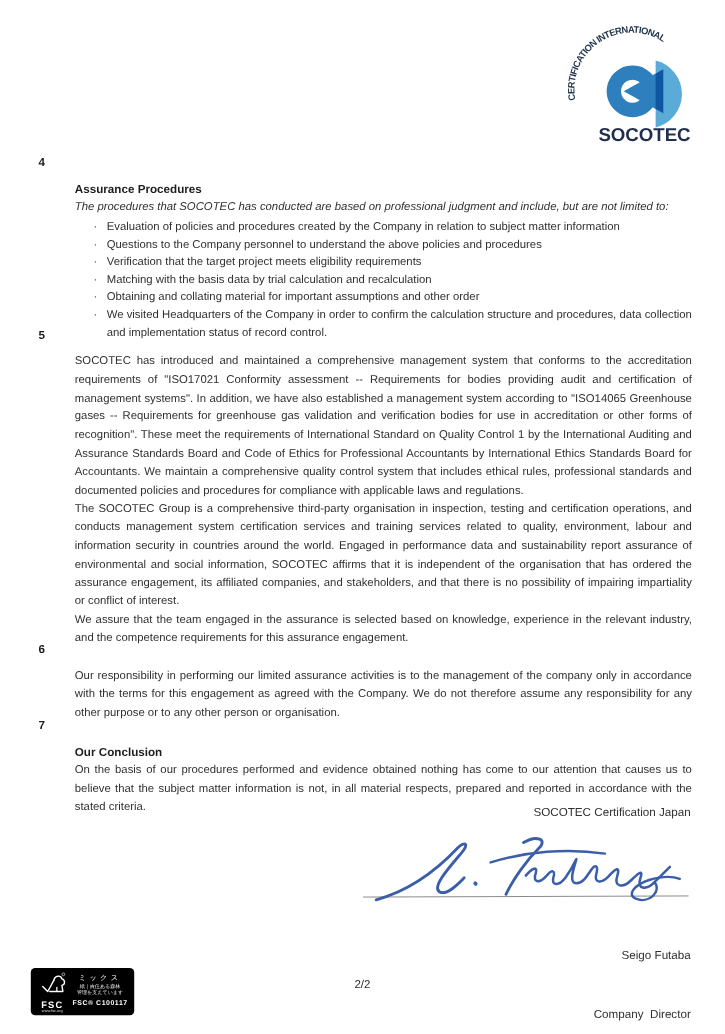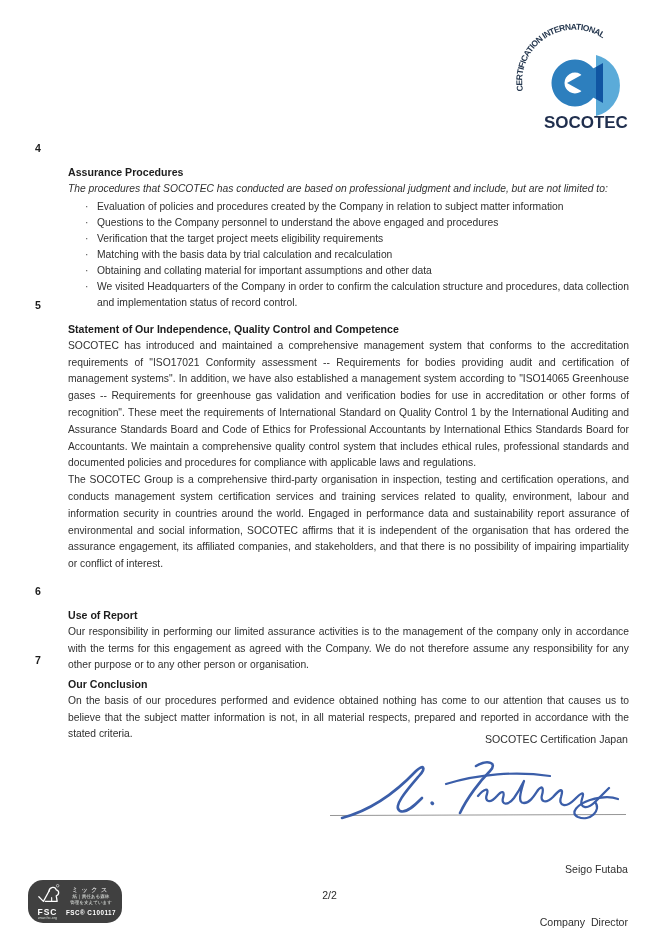--- a/index.html
+++ b/index.html
@@ -25,21 +25,21 @@
   .b-text{flex:1;text-align:justify;}
   
   .sig-area{position:absolute;top:732px;right:31px;width:300px;text-align:right;font-size:10.6px;}
   .sig-company{line-height:14px;text-align:right;}
   .sig-svg{display:block;margin-top:6px;}
   .sig-lines{line-height:17.5px;white-space:pre-wrap;}
   
   .page-num{position:absolute;top:889px;left:0;right:0;text-align:center;font-size:10.5px;color:#2b2b2b;}
   .fsc{
     position:absolute;left:28px;top:880px;width:94px;height:43px;
-    background:#404040;border-radius:15px;color:#fff;display:flex;align-items:center;
+    background:#000000;border-radius:4px;color:#fff;display:flex;align-items:center;
   }
   .fsc-left{flex:none;width:33px;text-align:center;padding-left:3px;}
   .fsc-left .fsc-word{font-size:8.5px;font-weight:bold;letter-spacing:1px;line-height:7px;}
   .fsc-left .fsc-url{font-size:3.5px;line-height:4px;display:block;color:#d7ded8;}
   .fsc-right{flex:1;padding-right:4px;text-align:center;}
   .fsc-mix{font-size:6.5px;letter-spacing:3px;line-height:8px;}
   .fsc-small{font-size:4.6px;line-height:5.6px;color:#e8ece8;}
   .fsc-lic{font-size:6.3px;font-weight:bold;line-height:9px;margin-top:2px;letter-spacing:0.5px;}
 </style>
 </head>
@@ -71,55 +71,54 @@
       <div class="sec-body">
         <p class="sec-title">Assurance Procedures</p>
         <p class="intro">The procedures that SOCOTEC has conducted are based on professional judgment and include, but are not limited to:</p>
         <div class="bullets">
           <div class="bullet">
             <span class="b-dot">·</span>
             <span class="b-text">Evaluation of policies and procedures created by the Company in relation to subject matter information</span>
           </div>
           <div class="bullet">
             <span class="b-dot">·</span>
-            <span class="b-text">Questions to the Company personnel to understand the above engaged and procedures</span>
+            <span class="b-text">Questions to the Company personnel to understand the above policies and procedures</span>
           </div>
           <div class="bullet">
             <span class="b-dot">·</span>
             <span class="b-text">Verification that the target project meets eligibility requirements</span>
           </div>
           <div class="bullet">
             <span class="b-dot">·</span>
             <span class="b-text">Matching with the basis data by trial calculation and recalculation</span>
           </div>
           <div class="bullet">
             <span class="b-dot">·</span>
-            <span class="b-text">Obtaining and collating material for important assumptions and other data</span>
+            <span class="b-text">Obtaining and collating material for important assumptions and other order</span>
           </div>
           <div class="bullet">
             <span class="b-dot">·</span>
             <span class="b-text">We visited Headquarters of the Company in order to confirm the calculation structure and procedures, data collection and implementation status of record control.</span>
           </div>
         </div>
       </div>
     </div>
 
     <div class="sec sec-5">
       <div class="num">5</div>
       <div class="sec-body">
-        <p class="sec-title">Statement of Our Independence, Quality Control and Competence</p>
         <p>SOCOTEC has introduced and maintained a comprehensive management system that conforms to the accreditation requirements of "ISO17021 Conformity assessment -- Requirements for bodies providing audit and certification of management systems". In addition, we have also established a management system according to "ISO14065 Greenhouse gases -- Requirements for greenhouse gas validation and verification bodies for use in accreditation or other forms of recognition". These meet the requirements of International Standard on Quality Control 1 by the International Auditing and Assurance Standards Board and Code of Ethics for Professional Accountants by International Ethics Standards Board for Accountants. We maintain a comprehensive quality control system that includes ethical rules, professional standards and documented policies and procedures for compliance with applicable laws and regulations.</p>
         <p>The SOCOTEC Group is a comprehensive third-party organisation in inspection, testing and certification operations, and conducts management system certification services and training services related to quality, environment, labour and information security in countries around the world. Engaged in performance data and sustainability report assurance of environmental and social information, SOCOTEC affirms that it is independent of the organisation that has ordered the assurance engagement, its affiliated companies, and stakeholders, and that there is no possibility of impairing impartiality or conflict of interest.</p>
+        <p>We assure that the team engaged in the assurance is selected based on knowledge, experience in the relevant industry, and the competence requirements for this assurance engagement.</p>
       </div>
     </div>
 
     <div class="sec sec-6">
       <div class="num">6</div>
       <div class="sec-body">
-        <p class="sec-title">Use of Report</p>
         <p>Our responsibility in performing our limited assurance activities is to the management of the company only in accordance with the terms for this engagement as agreed with the Company. We do not therefore assume any responsibility for any other purpose or to any other person or organisation.</p>
       </div>
     </div>
 
     <div class="sec sec-7">
       <div class="num">7</div>
       <div class="sec-body">
         <p class="sec-title">Our Conclusion</p>
         <p>On the basis of our procedures performed and evidence obtained nothing has come to our attention that causes us to believe that the subject matter information is not, in all material respects, prepared and reported in accordance with the stated criteria.</p>
       </div>

